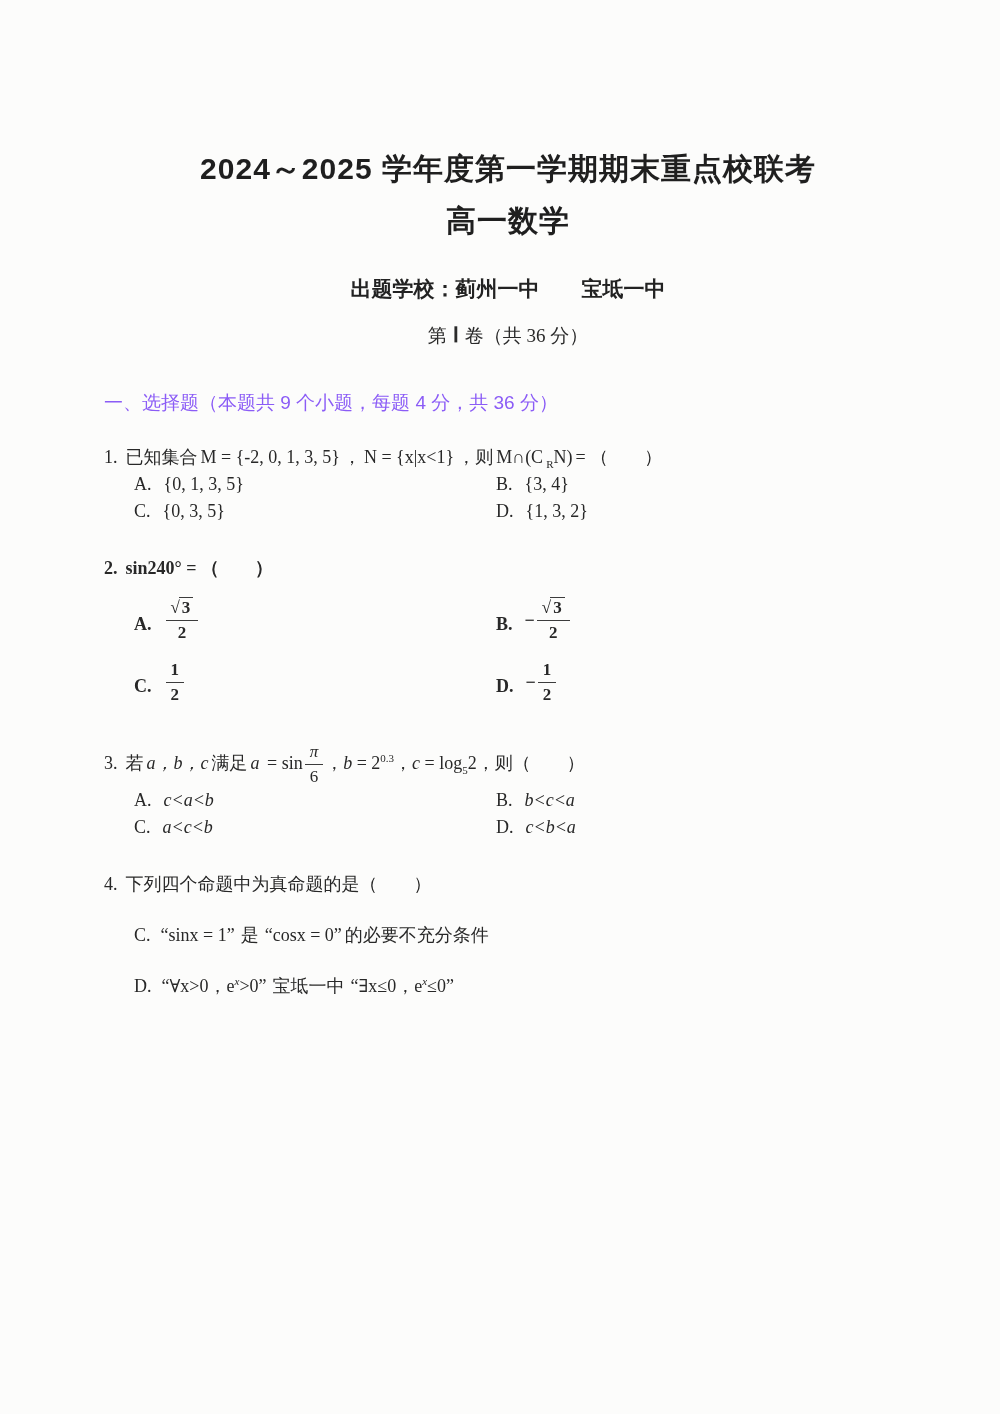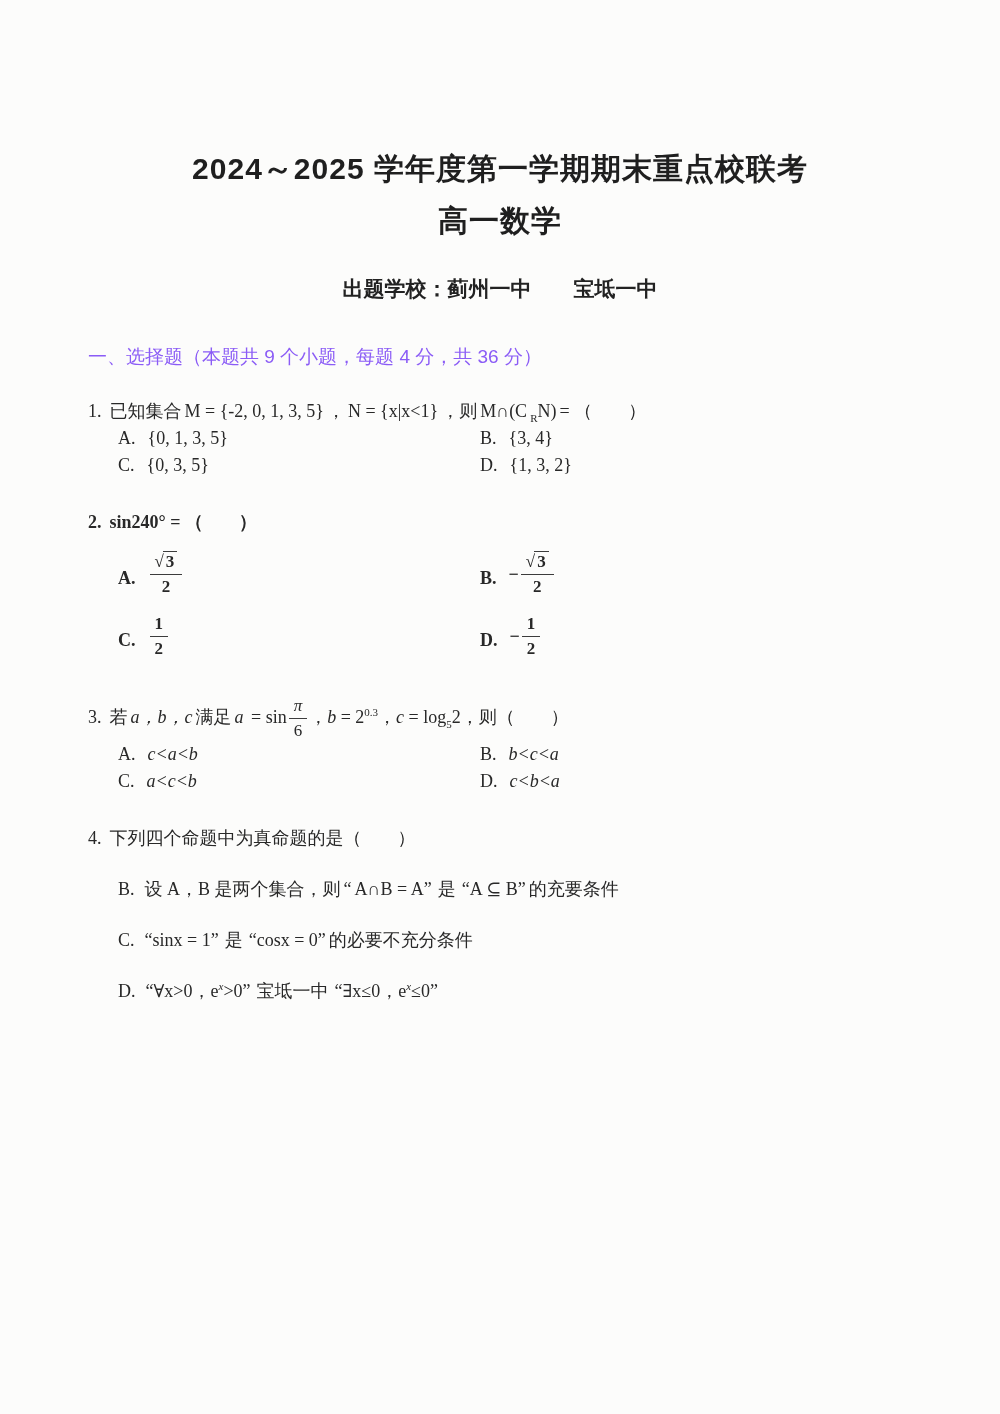--- a/index.html
+++ b/index.html
@@ -1,20 +1,21 @@
 <!DOCTYPE html>
 <html><head>
 <meta charset="utf-8">
 <style>
   * { margin:0; padding:0; box-sizing:border-box; }
   html,body { background:#ffffff; }
   .doc {
     width:1000px; height:1414px; margin:0 auto; overflow:hidden;
     background:#fcfcfb; color:#262626;
     font-family:"Liberation Serif","DejaVu Serif",serif;
+    padding-left:16px;
   }
   .content { padding:150px 88px 0 88px; }
 
   .title1, .title2 {
     text-align:center; font-weight:700; font-size:30px; line-height:1.25;
     font-family:"Liberation Sans","DejaVu Sans",sans-serif; color:#1f1f1f;
     letter-spacing:1px;
   }
   .title2 { margin-top:14px; }
   .schools {
@@ -73,20 +74,23 @@
 </head>
 <body>
 
 <div class="doc">
   <div class="content">
 
     <div class="title1">2024～2025 学年度第一学期期末重点校联考</div>
     <div class="title2">高一数学</div>
     <div class="schools">出题学校：蓟州一中　　宝坻一中</div>
 
+    <div class="volume">
+      <span>第</span><span class="roman">Ⅰ</span><span>卷（共 36 分）</span>
+    </div>
 
     <div class="section-heading">一、选择题（本题共 9 个小题，每题 4 分，共 36 分）</div>
 
     <div class="q q1">
       <span class="qnum">1.</span><span>已知集合</span><span class="math gap">M = {-2, 0, 1, 3, 5}</span><span>，</span><span class="math gap">N = {x|x&lt;1}</span><span>，则</span><span class="math gap">M∩(C</span><span class="math sub">R</span><span class="math">N)</span><span class="gap">= （　　）</span>
       <div class="optrow">
         <div class="opt">
           <span class="opt-label">A.</span><span class="math">{0, 1, 3, 5}</span>
         </div>
         <div class="opt">
@@ -173,23 +177,20 @@
         <div class="opt">
           <span class="opt-label">D.</span><span class="math it">c&lt;b&lt;a</span>
         </div>
       </div>
     </div>
 
     <div class="q q4">
       <span class="qnum">4.</span><span>下列四个命题中为真命题的是（　　）</span>
 
 
-      <div class="q4opt">
-        <span class="opt-label">B.</span><span>设 A，B 是两个集合，则</span><span class="gap">“</span><span class="math">A∩B = A</span><span>”</span><span class="mid">是</span><span>“</span><span class="math">A ⊆ B</span><span>”</span><span class="gap">的充要条件</span>
-      </div>
 
       <div class="q4opt">
         <span class="opt-label">C.</span><span>“</span><span class="math">sinx = 1</span><span>”</span><span class="mid">是</span><span>“</span><span class="math">cosx = 0</span><span>”</span><span class="gap">的必要不充分条件</span>
       </div>
 
       <div class="q4opt">
         <span class="opt-label">D.</span><span>“</span><span class="math">∀x&gt;0，e</span><span class="math sup it">x</span><span class="math">&gt;0</span><span>”</span><span class="mid">宝坻一中</span><span>“</span><span class="math">∃x≤0，e</span><span class="math sup it">x</span><span class="math">≤0</span><span>”</span>
       </div>
     </div>
 

